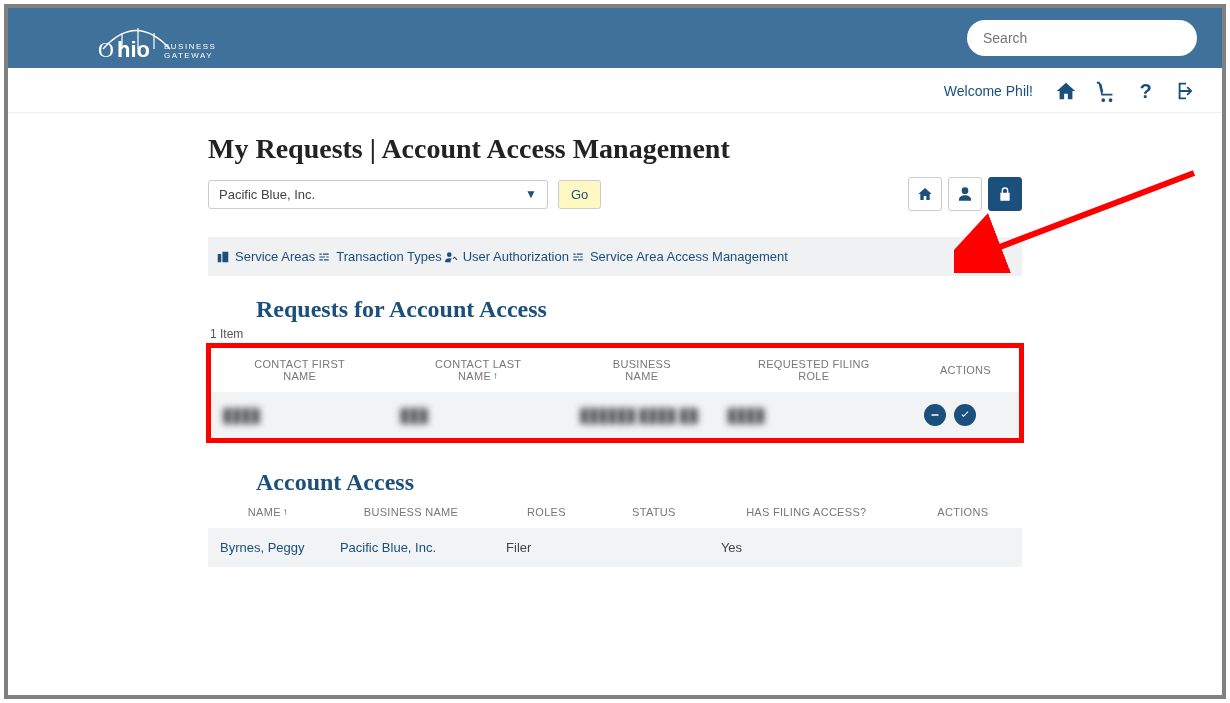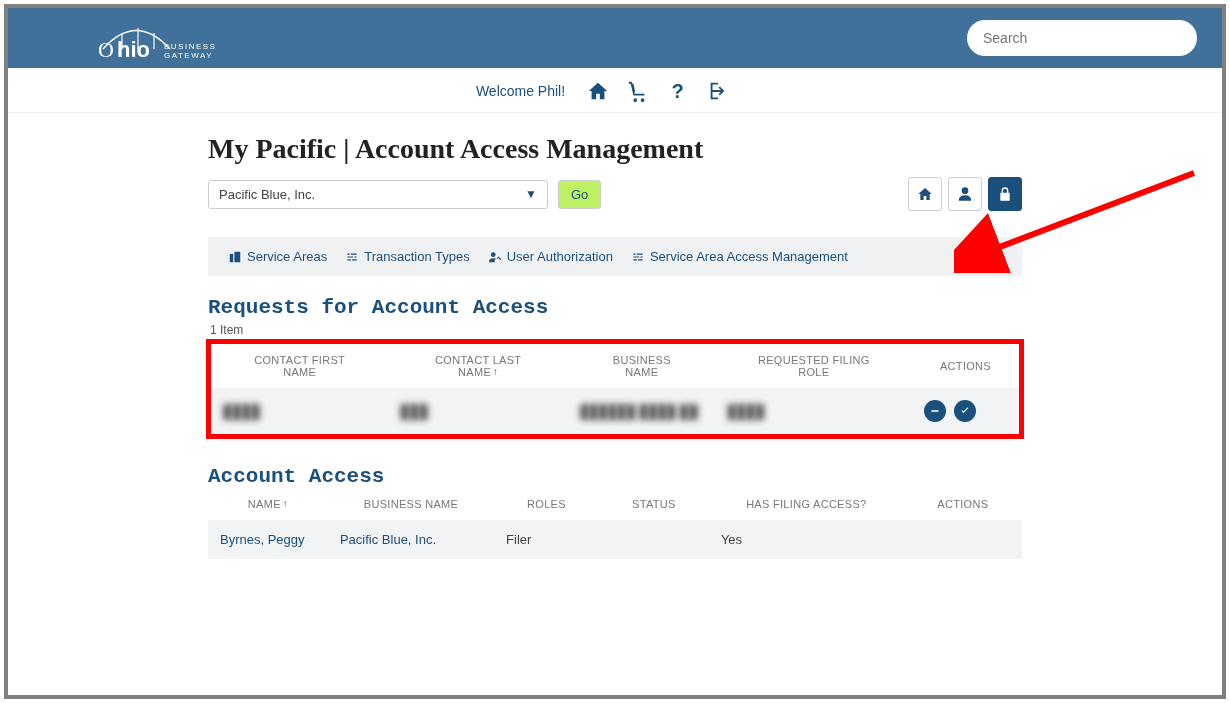--- a/index.html
+++ b/index.html
@@ -45,21 +45,21 @@
   }
   .search-box input {
     border: none;
     outline: none;
     font-size: 14px;
     width: 100%;
     color: #7f1d1d;
   }
   .welcome-row {
     display: flex;
-    justify-content: center;
+    justify-content: flex-end;
     align-items: center;
     padding: 12px 25px 10px 0;
     gap: 18px;
     color: #1b4f7c;
     border-bottom: 1px solid #eee;
   }
   .welcome-row .welcome { font-size: 14px; color: #1b4f7c; margin-right: 4px; }
   .welcome-row .ico { width: 22px; height: 22px; display: flex; align-items: center; justify-content: center; cursor: pointer; }
   .welcome-row .ico svg { fill: #1b4f7c; }
   .content {
@@ -89,66 +89,67 @@
     display: flex;
     justify-content: space-between;
     align-items: center;
     cursor: pointer;
   }
   .biz-select .caret { color: #1b4f7c; font-size: 12px; }
   .go-btn {
     border: 1px solid #ccc;
     border-radius: 3px;
     padding: 6px 12px;
-    background: #bef264;
+    background: #fef9c3;
     font-size: 13px;
     color: #1b4f7c;
     cursor: pointer;
   }
   .biz-right { display: flex; gap: 6px; }
   .sq-btn {
     border: 1px solid #ccc;
     border-radius: 3px;
     width: 34px; height: 34px;
     display: flex; align-items: center; justify-content: center;
     background: #fff;
     cursor: pointer;
   }
   .sq-btn.active { background: #1b4f7c; border-color: #1b4f7c; }
   .sq-btn svg { fill: #1b4f7c; width: 16px; height: 16px; }
   .sq-btn.active svg { fill: #fff; }
   .tabs-bar {
     background: #f0f1f3;
-    padding: 12px 20px;
-    display: flex;
-    align-items: center;
-    gap: 18px;
+    padding: 12px 8px;
+    display: flex;
+    align-items: center;
+    gap: 2px;
     font-size: 13px;
     color: #1b4f7c;
     position: relative;
   }
   .tabs-bar .tab { display: inline-flex; align-items: center; gap: 5px; cursor: pointer; white-space: nowrap; }
   .tabs-bar .tab svg { width: 14px; height: 14px; fill: #1b4f7c; }
   .tabs-bar .tab.bold { font-weight: 600; }
   .callout-tab {
     border: 4px solid #ff0000;
     padding: 8px 10px;
     margin: -12px -6px -12px 0;
     display: inline-flex;
     align-items: center;
     gap: 5px;
     background: #fff;
     height: 44px;
   }
   .section-title {
-    font-family: Liberation Mono, monospace;
+    font-family: Liberation Serif, serif;
     color: #1b4f7c;
-    font-size: 21px;
+    font-size: 24px;
     font-weight: bold;
     margin-top: 20px;
+    margin-left: 48px;
   }
   .item-count { font-size: 12px; color: #555; margin: 4px 0 2px 2px; }
   .tbl { width: 100%; border-collapse: collapse; }
   .tbl th {
     text-align: center;
     font-size: 11px;
     color: #777;
     font-weight: 500;
     letter-spacing: .3px;
     padding: 10px 28px;
@@ -226,21 +227,21 @@
         </svg>
     </span>
     <span class="ico">
       <svg viewBox="0 0 24 24" width="22" height="22">
           <path d="M14 7l-1.4 1.4L15.2 11H6v2h9.2l-2.6 2.6L14 17l5-5-5-5zM4 3h8v2H6v14h6v2H4V3z"></path>
         </svg>
     </span>
   </div>
 
   <div class="content">
-    <h1 class="page-title">My Pacific | Account Access Management</h1>
+    <h1 class="page-title">My Requests | Account Access Management</h1>
 
     <div class="biz-row">
       <div class="biz-left">
         <div class="biz-select">
           <span>Pacific Blue, Inc.</span>
           <span class="caret">▼</span>
         </div>
         <button class="go-btn">Go</button>
       </div>
       <div class="biz-right">

